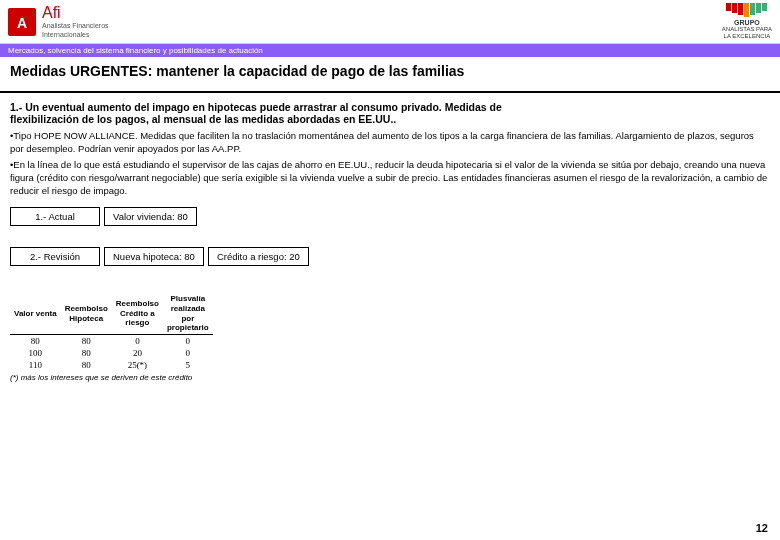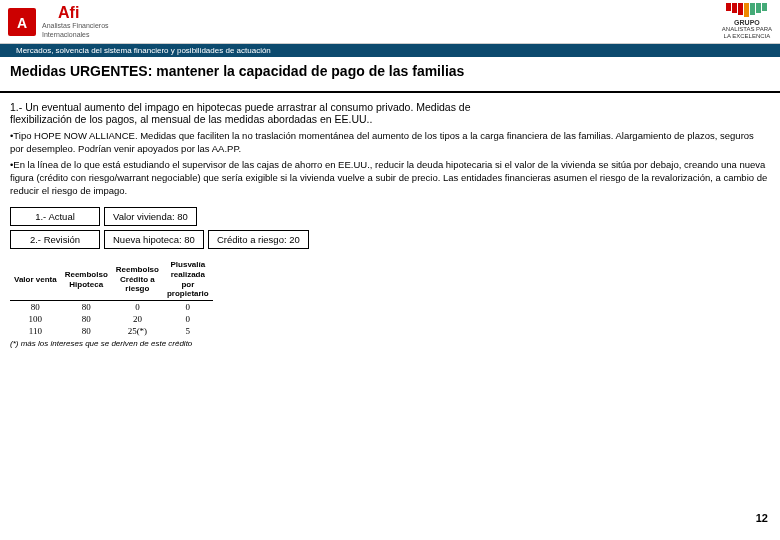--- a/index.html
+++ b/index.html
@@ -42,24 +42,24 @@
       gap: 1px;
       margin-bottom: 2px;
     }
     .grupo-bars span {
       display: inline-block;
       width: 5px;
     }
 
     
     .subtitle-bar {
-      background: #0c4a6e;
+      background: #8b5cf6;
       color: #fff;
       font-size: 8px;
-      padding: 2px 16px;
+      padding: 2px 8px;
     }
 
     
     .main-title {
       font-size: 14px;
       font-weight: bold;
       color: #000;
       padding: 6px 10px 12px 10px;
       border-bottom: 2px solid #000;
     }
@@ -67,21 +67,21 @@
     
     .content {
       padding: 8px 10px;
     }
 
     .intro-text {
       font-size: 10.5px;
       margin-bottom: 4px;
     }
     .intro-bold {
-      font-weight: normal;
+      font-weight: bold;
     }
     .bullet-text {
       font-size: 9.5px;
       margin-left: 0;
       margin-bottom: 2px;
       line-height: 1.4;
     }
 
     
     .bottom-section {
@@ -103,21 +103,21 @@
     }
     .left-col-bold {
       font-weight: bold;
       font-size: 10px;
     }
 
     .right-col {
       flex: 1;
       display: flex;
       flex-direction: column;
-      gap: 4px;
+      gap: 21px;
     }
 
     
     .boxes-row {
       display: flex;
       gap: 4px;
       align-items: center;
     }
 
     .box-item {
@@ -158,38 +158,38 @@
 
     .table-note {
       font-size: 8px;
       font-style: italic;
       margin-top: 2px;
     }
 
     
     .page-number {
       position: absolute;
-      bottom: 16px;
+      bottom: 6px;
       right: 12px;
       font-size: 11px;
       font-weight: bold;
     }
   </style>
 </head>
 <body>
 
 <div class="top-bar">
   <div class="logo-area">
 
     <svg class="logo-icon" viewBox="0 0 28 28">
       <rect width="28" height="28" fill="#cc0000" rx="2"></rect>
       <text x="14" y="20" text-anchor="middle" fill="white" font-size="14" font-weight="bold" font-family="Arial">A</text>
     </svg>
     <div>
-      <div style="font-size:16px; font-weight:bold; color:#cc0000;margin-left:16px;">Afi</div>
+      <div style="font-size:16px; font-weight:normal; color:#cc0000;">Afi</div>
       <div style="font-size:7px; color:#555; line-height:1.2;">
         <div>Analistas Financieros</div>
         <div>Internacionales</div>
       </div>
     </div>
   </div>
 
   <div class="grupo-logo">
     <div class="grupo-bars">
       <span style="background:#c00; height:8px;"></span>

